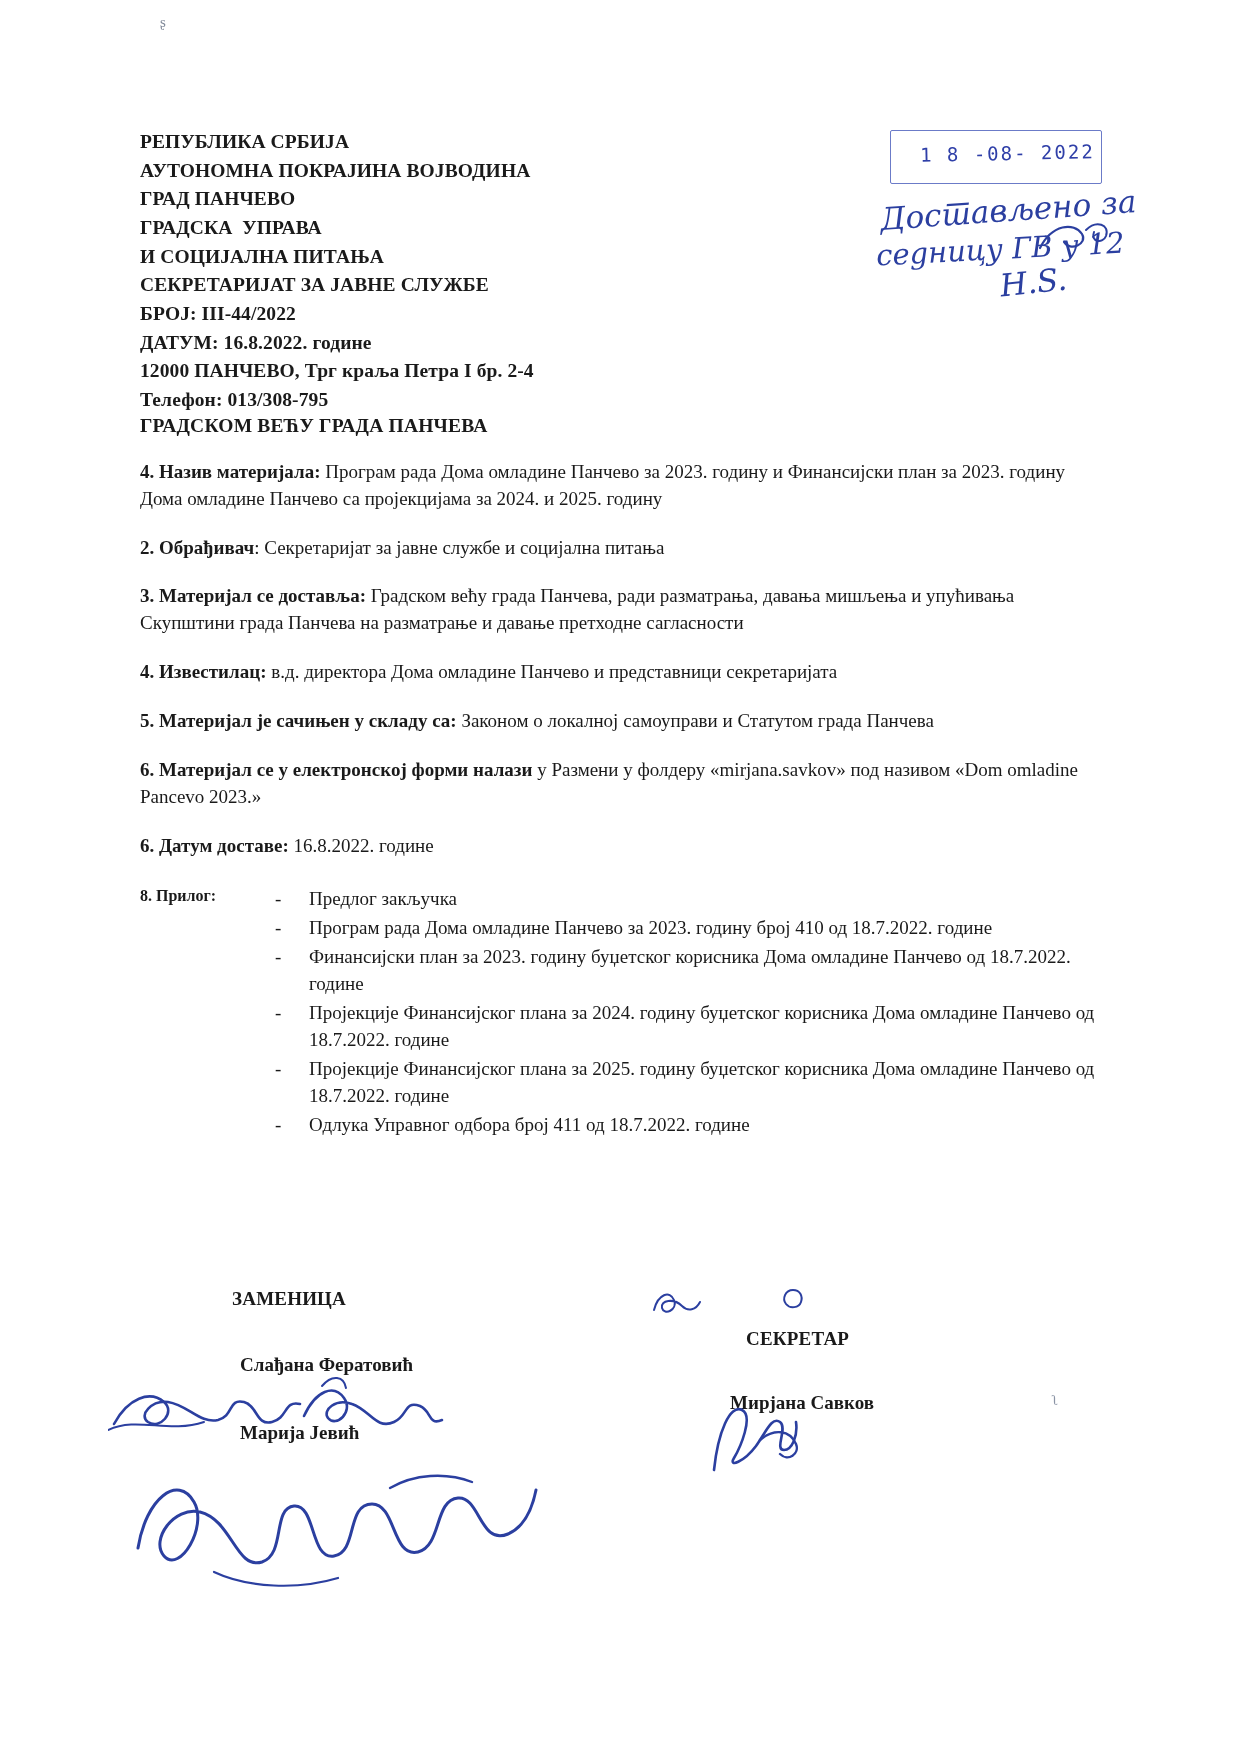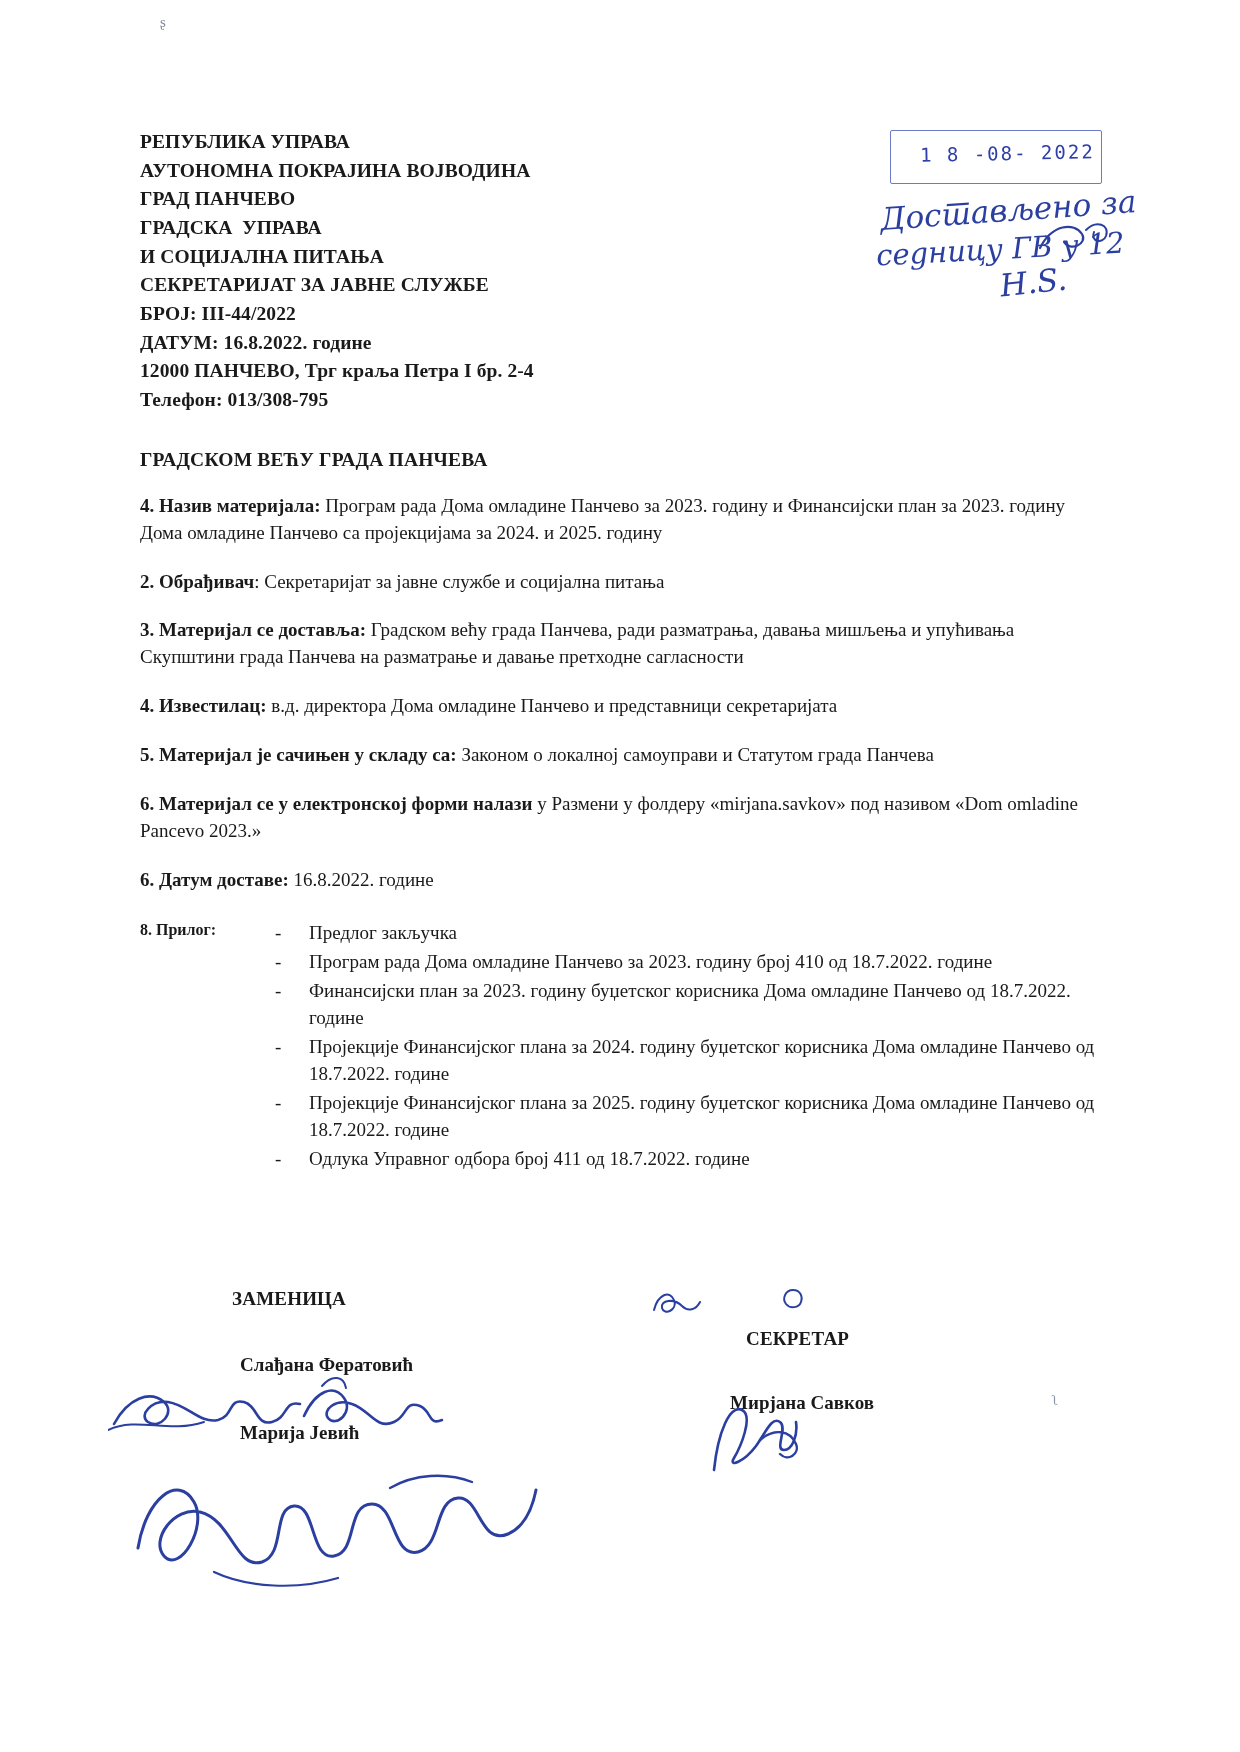--- a/index.html
+++ b/index.html
@@ -26,21 +26,20 @@
   
   .letterhead {
     font-weight: bold;
     font-size: 19.5px;
     line-height: 1.47;
     letter-spacing: 0.1px;
   }
   .letterhead div { white-space: pre; }
 
   .addressee {
-    margin-top: 34px;
     font-weight: bold;
     font-size: 19.5px;
     letter-spacing: 0.2px;
   }
 
   
   .item {
     margin-top: 22px;
     font-size: 19px;
     line-height: 1.42;
@@ -184,21 +183,21 @@
     <div class="hw hw3">H.S.</div>
     <svg class="ink" style="left:150px; top:100px;" width="90" height="70" viewBox="0 0 90 70">
       <path d="M10 40 C 22 16, 44 14, 52 26 C 58 36, 40 44, 34 34" stroke-width="2.2"></path>
       <path d="M56 22 C 66 12, 80 16, 76 28 C 73 36, 60 34, 64 24" stroke-width="2"></path>
     </svg>
   </div>
 
   <div class="content">
 
     <div class="letterhead">
-      <div>РЕПУБЛИКА УПРАВА</div>
+      <div>РЕПУБЛИКА СРБИЈА</div>
       <div>АУТОНОМНА ПОКРАЈИНА ВОЈВОДИНА</div>
       <div>ГРАД ПАНЧЕВО</div>
       <div>ГРАДСКА  УПРАВА</div>
       <div>И СОЦИЈАЛНА ПИТАЊА</div>
       <div>СЕКРЕТАРИЈАТ ЗА ЈАВНЕ СЛУЖБЕ</div>
       <div>БРОЈ: III-44/2022</div>
       <div>ДАТУМ: 16.8.2022. године</div>
       <div>12000 ПАНЧЕВО, Трг краља Петра I бр. 2-4</div>
       <div>Телефон: 013/308-795</div>
     </div>

